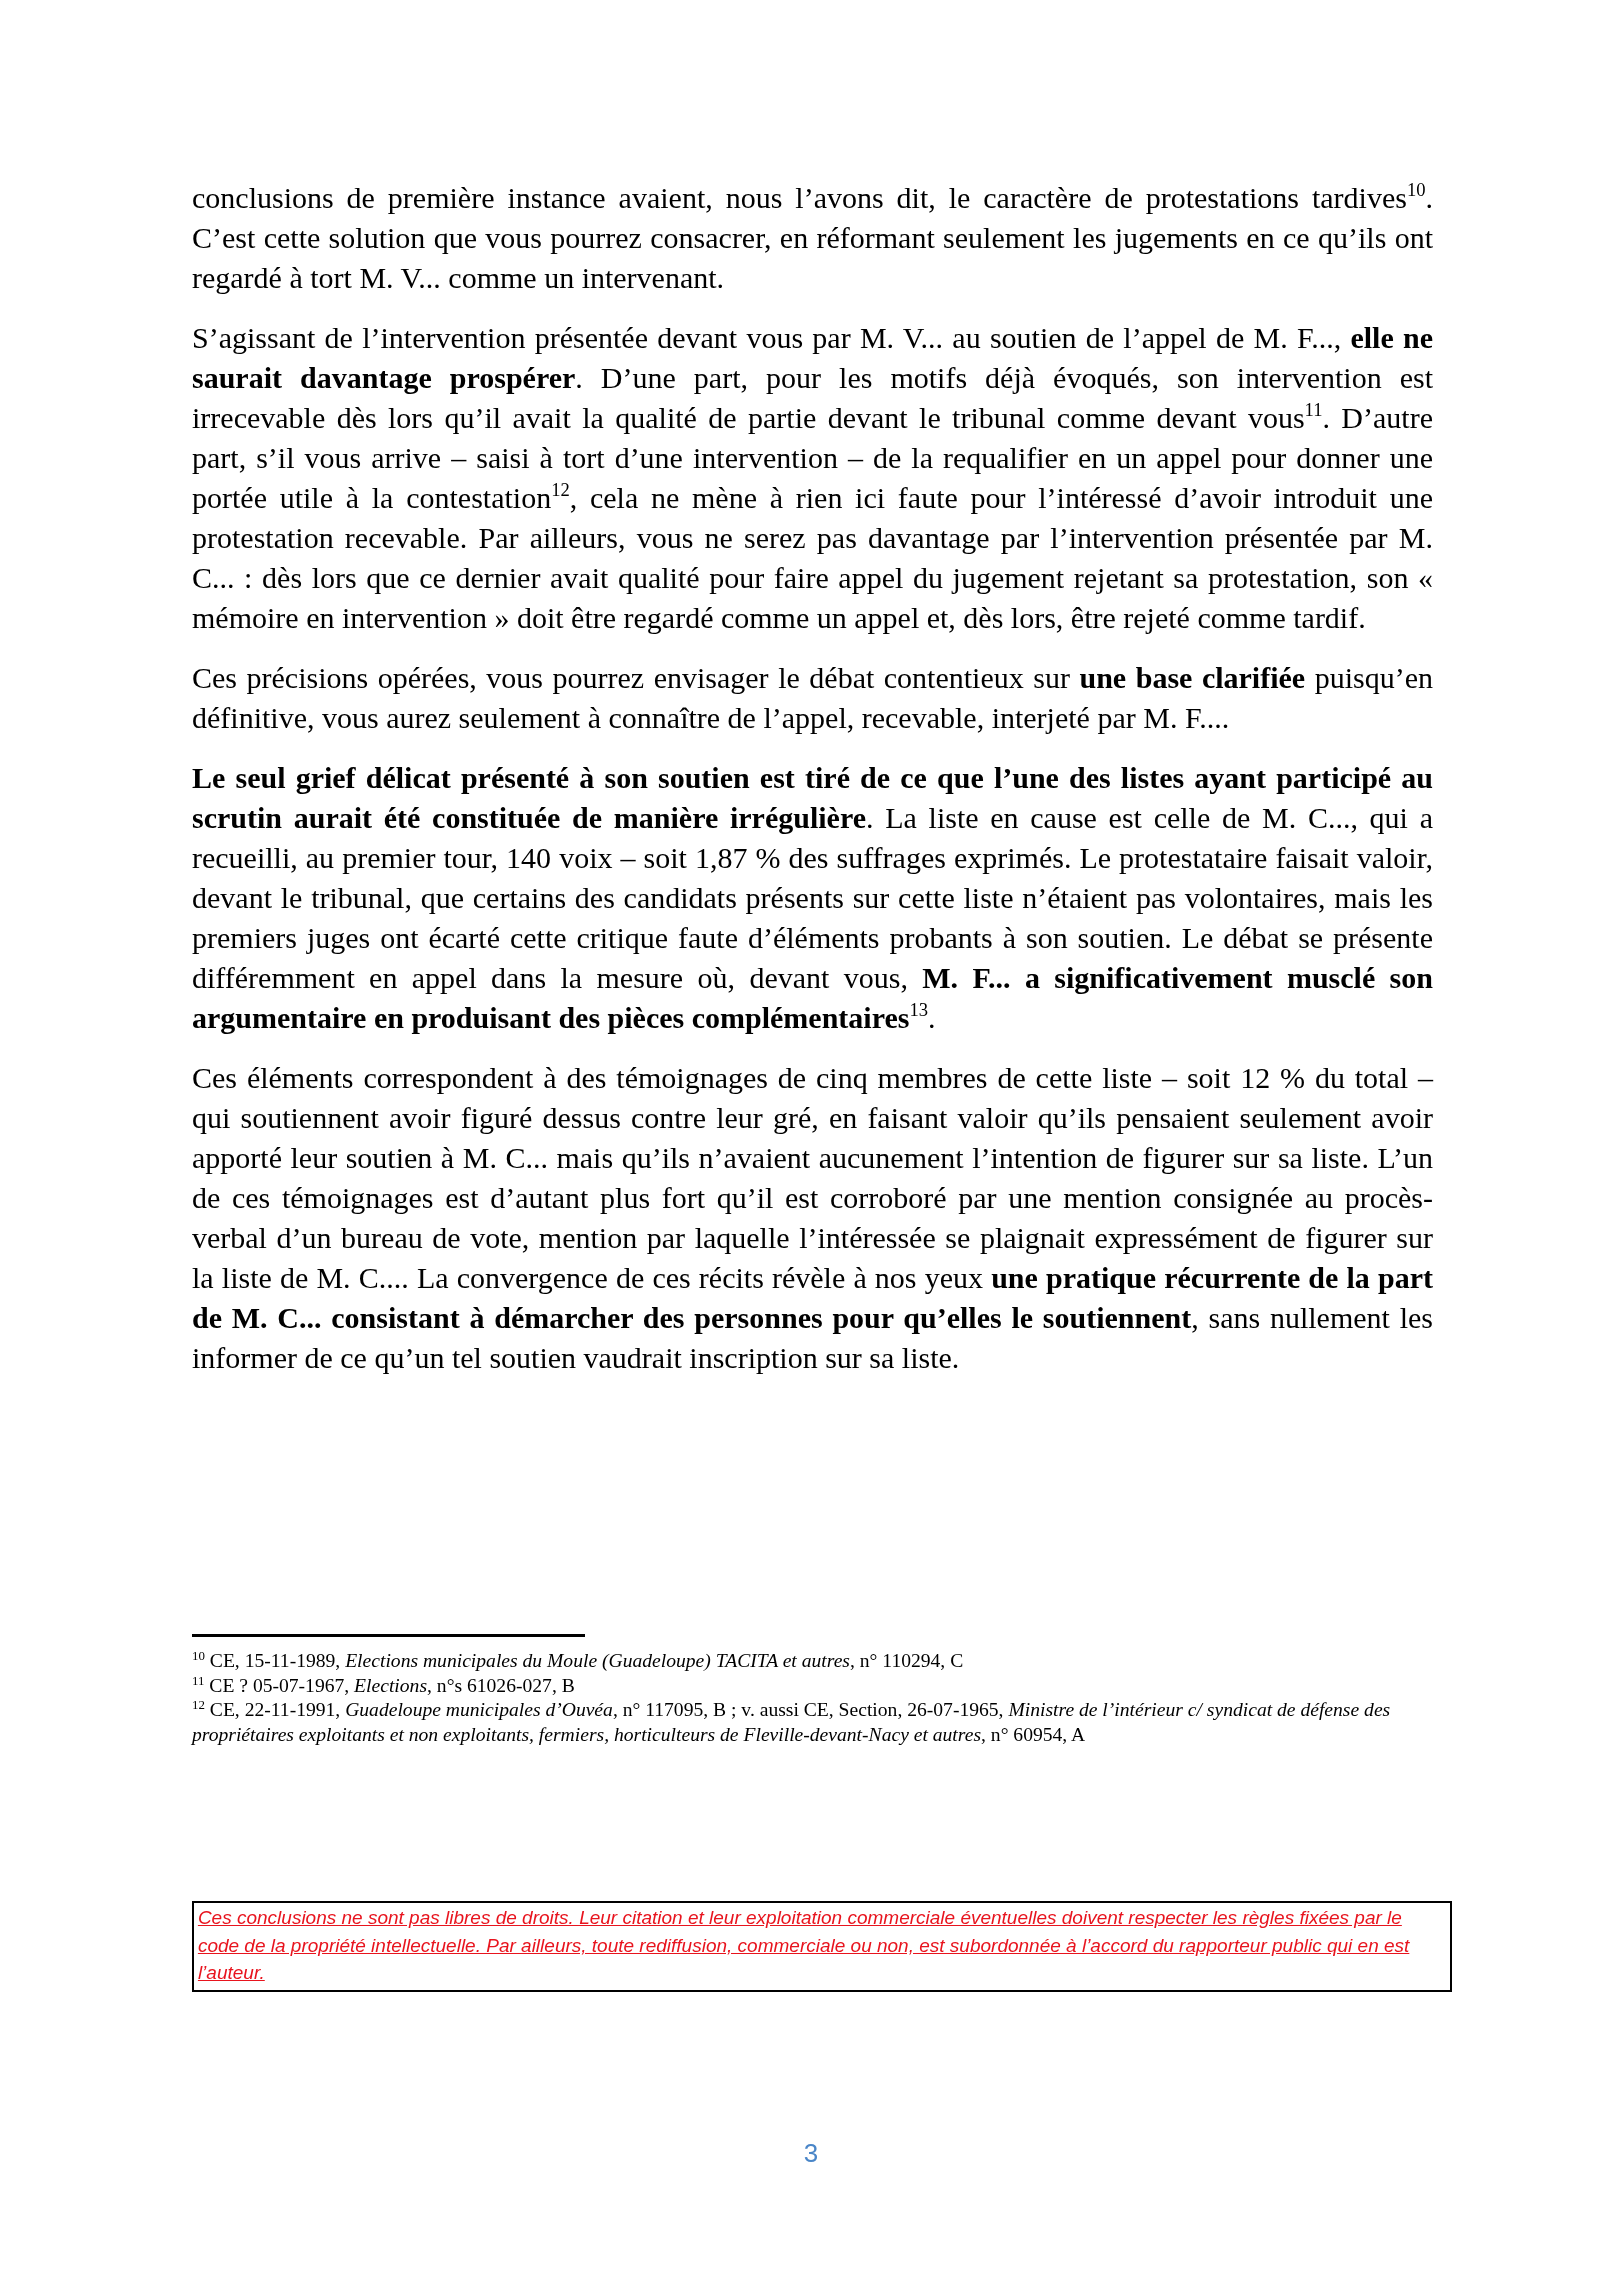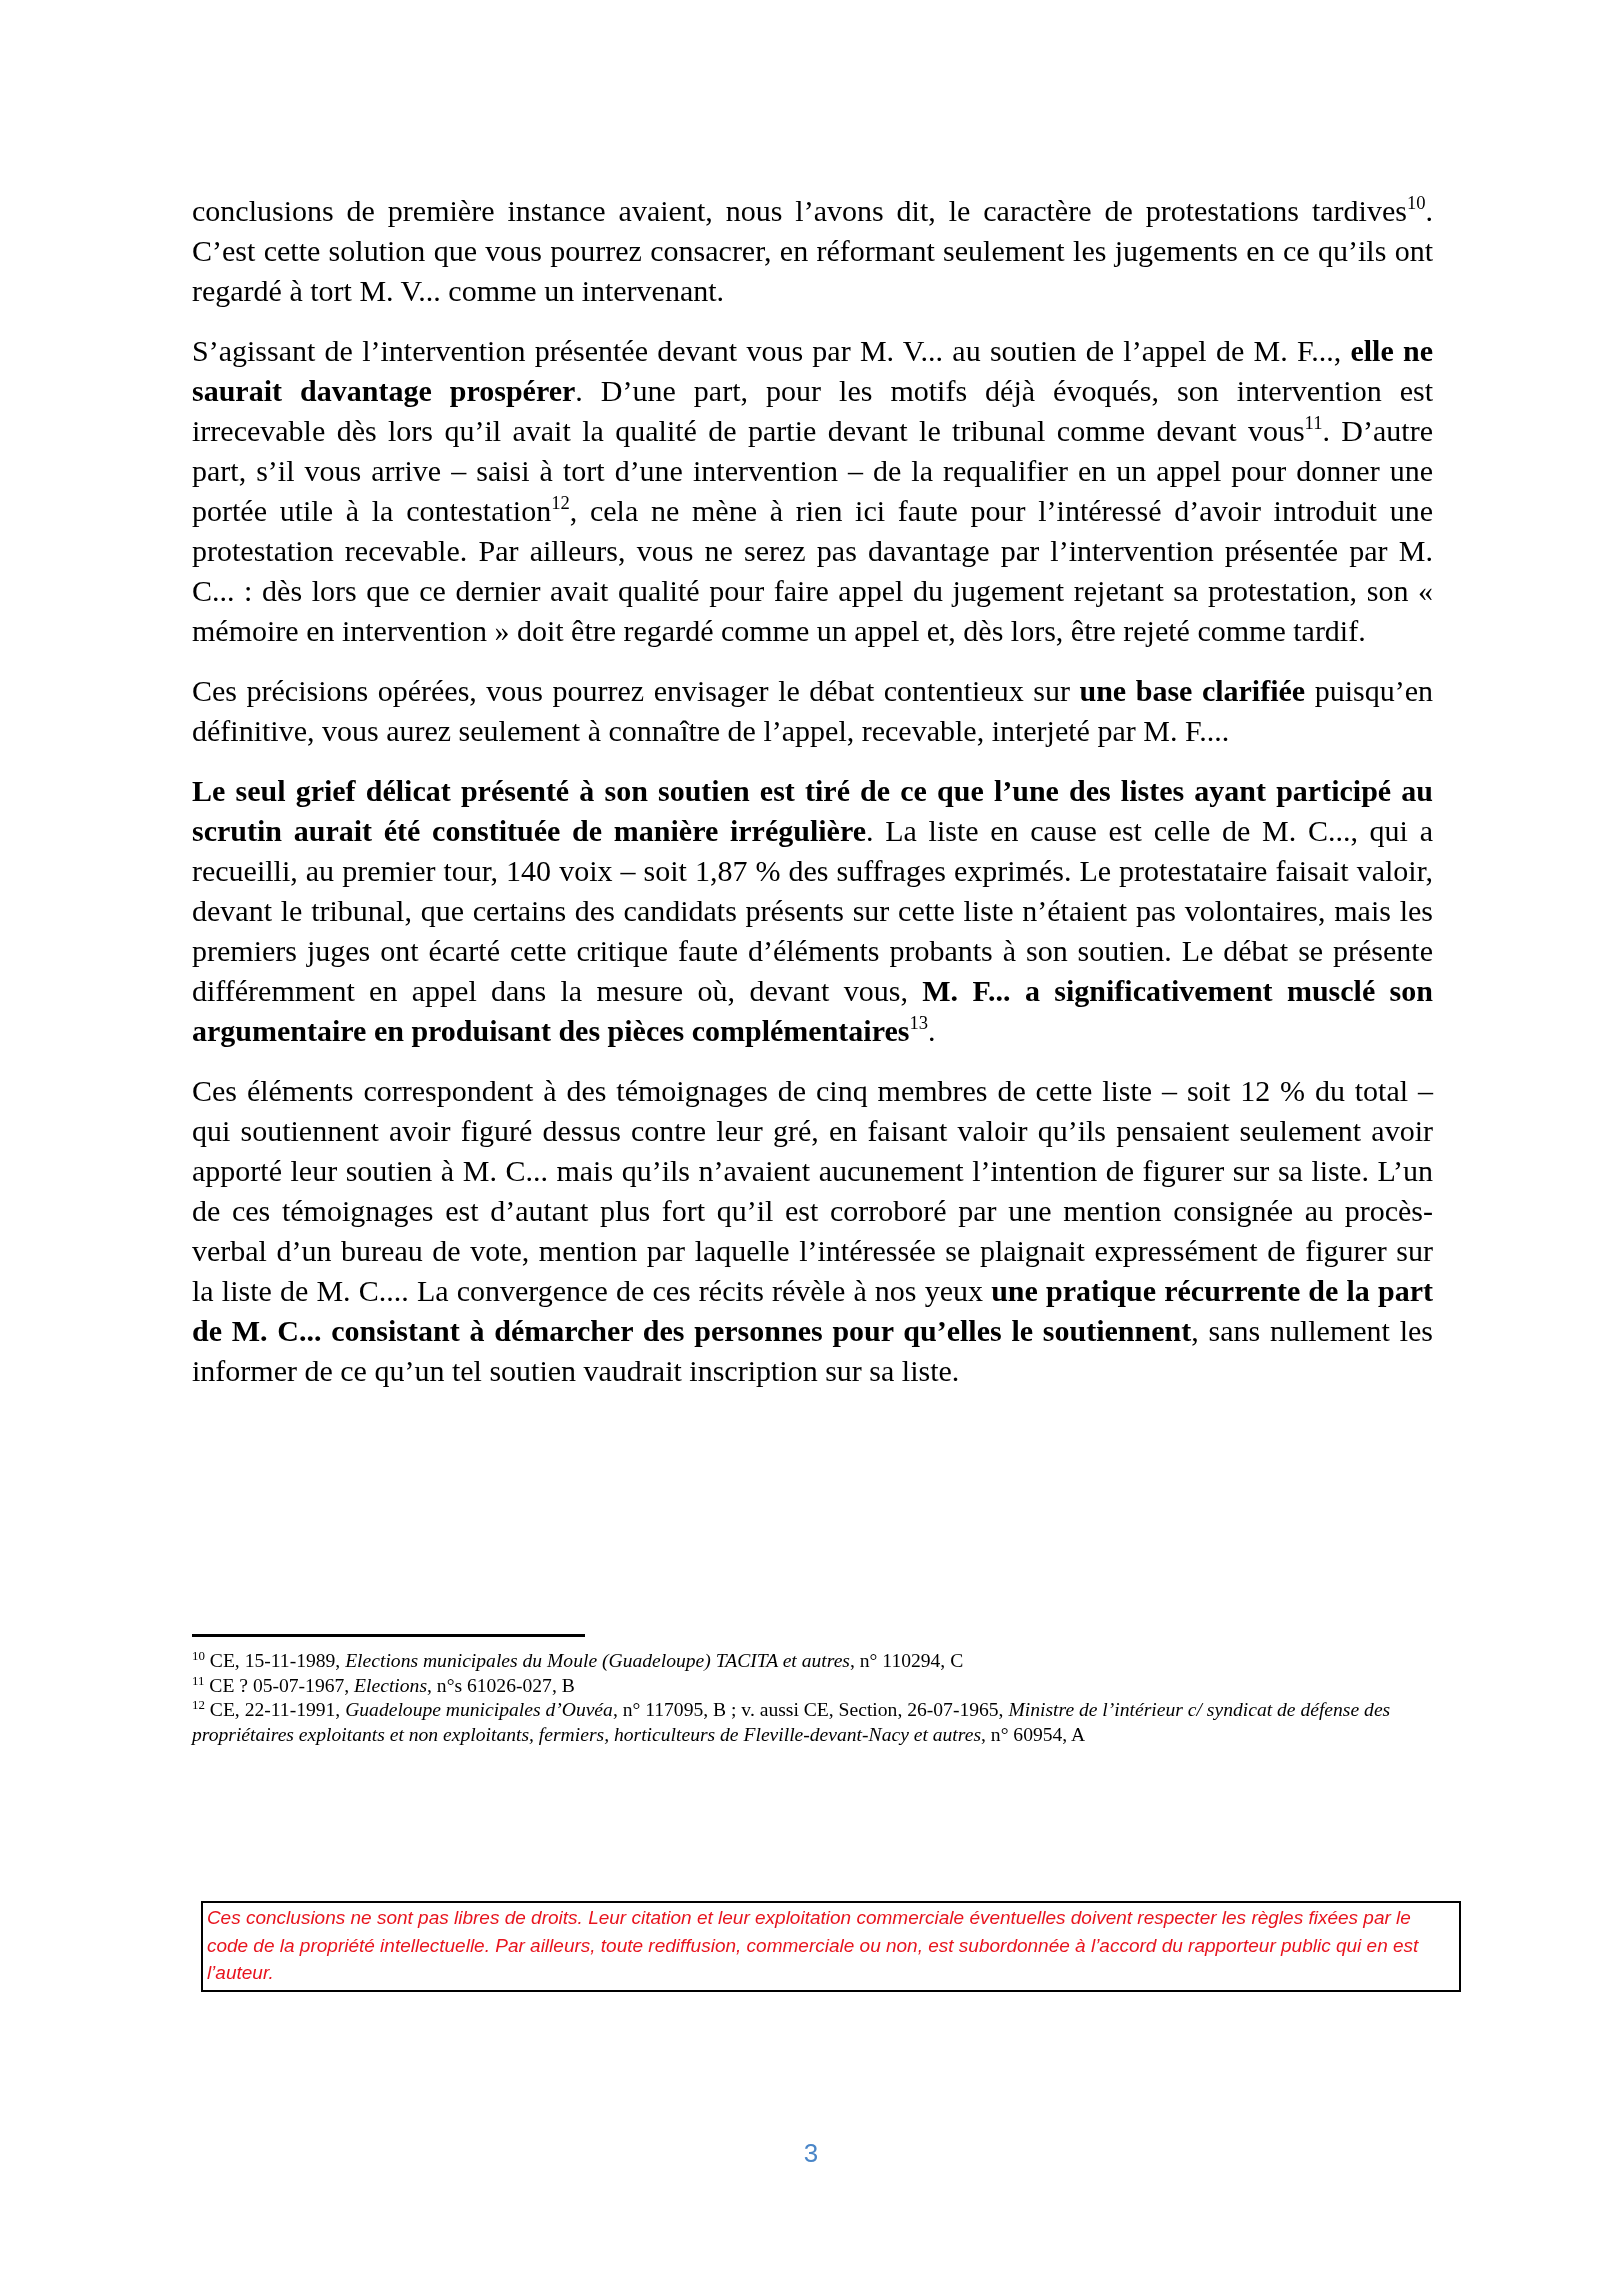--- a/index.html
+++ b/index.html
@@ -16,21 +16,21 @@
   .page {
     position: absolute;
     left: 0; top: 0;
     width: 1623px;
     height: 2295px;
     background: #ffffff;
   }
   .body-text {
     position: absolute;
     left: 192px;
-    top: 191px;
+    top: 178px;
     width: 1241px;
     font-family: "Liberation Serif", "DejaVu Serif", serif;
     font-size: 30px;
     line-height: 40px;
     color: #000000;
     text-align: justify;
   }
   .body-text p {
     margin: 0 0 20px 0;
     text-align: justify;
@@ -69,35 +69,36 @@
     font-size: 0.66em;
     line-height: 0;
     vertical-align: 0.55em;
   }
   .footnotes i {
     font-style: italic;
     margin-top: 48px;
   }
   .disclaimer {
     position: absolute;
-    left: 201px;
+    left: 192px;
     top: 1901px;
     width: 1256px;
     height: 88px;
     border: 2.6px solid #000000;
     padding: 1.3px 3.9px 0 3.9px;
     box-sizing: border-box;
     box-sizing: content-box;
     width: 1248px;
     height: 86px;
     font-family: "Liberation Sans", "DejaVu Sans", sans-serif;
     font-style: italic;
     font-size: 19px;
     line-height: 27.5px;
     color: #e8141e;
+    text-decoration: underline;
   }
   .page-number {
     position: absolute;
     left: 785px;
     top: 2138px;
     width: 52px;
     text-align: center;
     font-family: "Liberation Sans", "DejaVu Sans", sans-serif;
     font-size: 26px;
     line-height: 31px;

